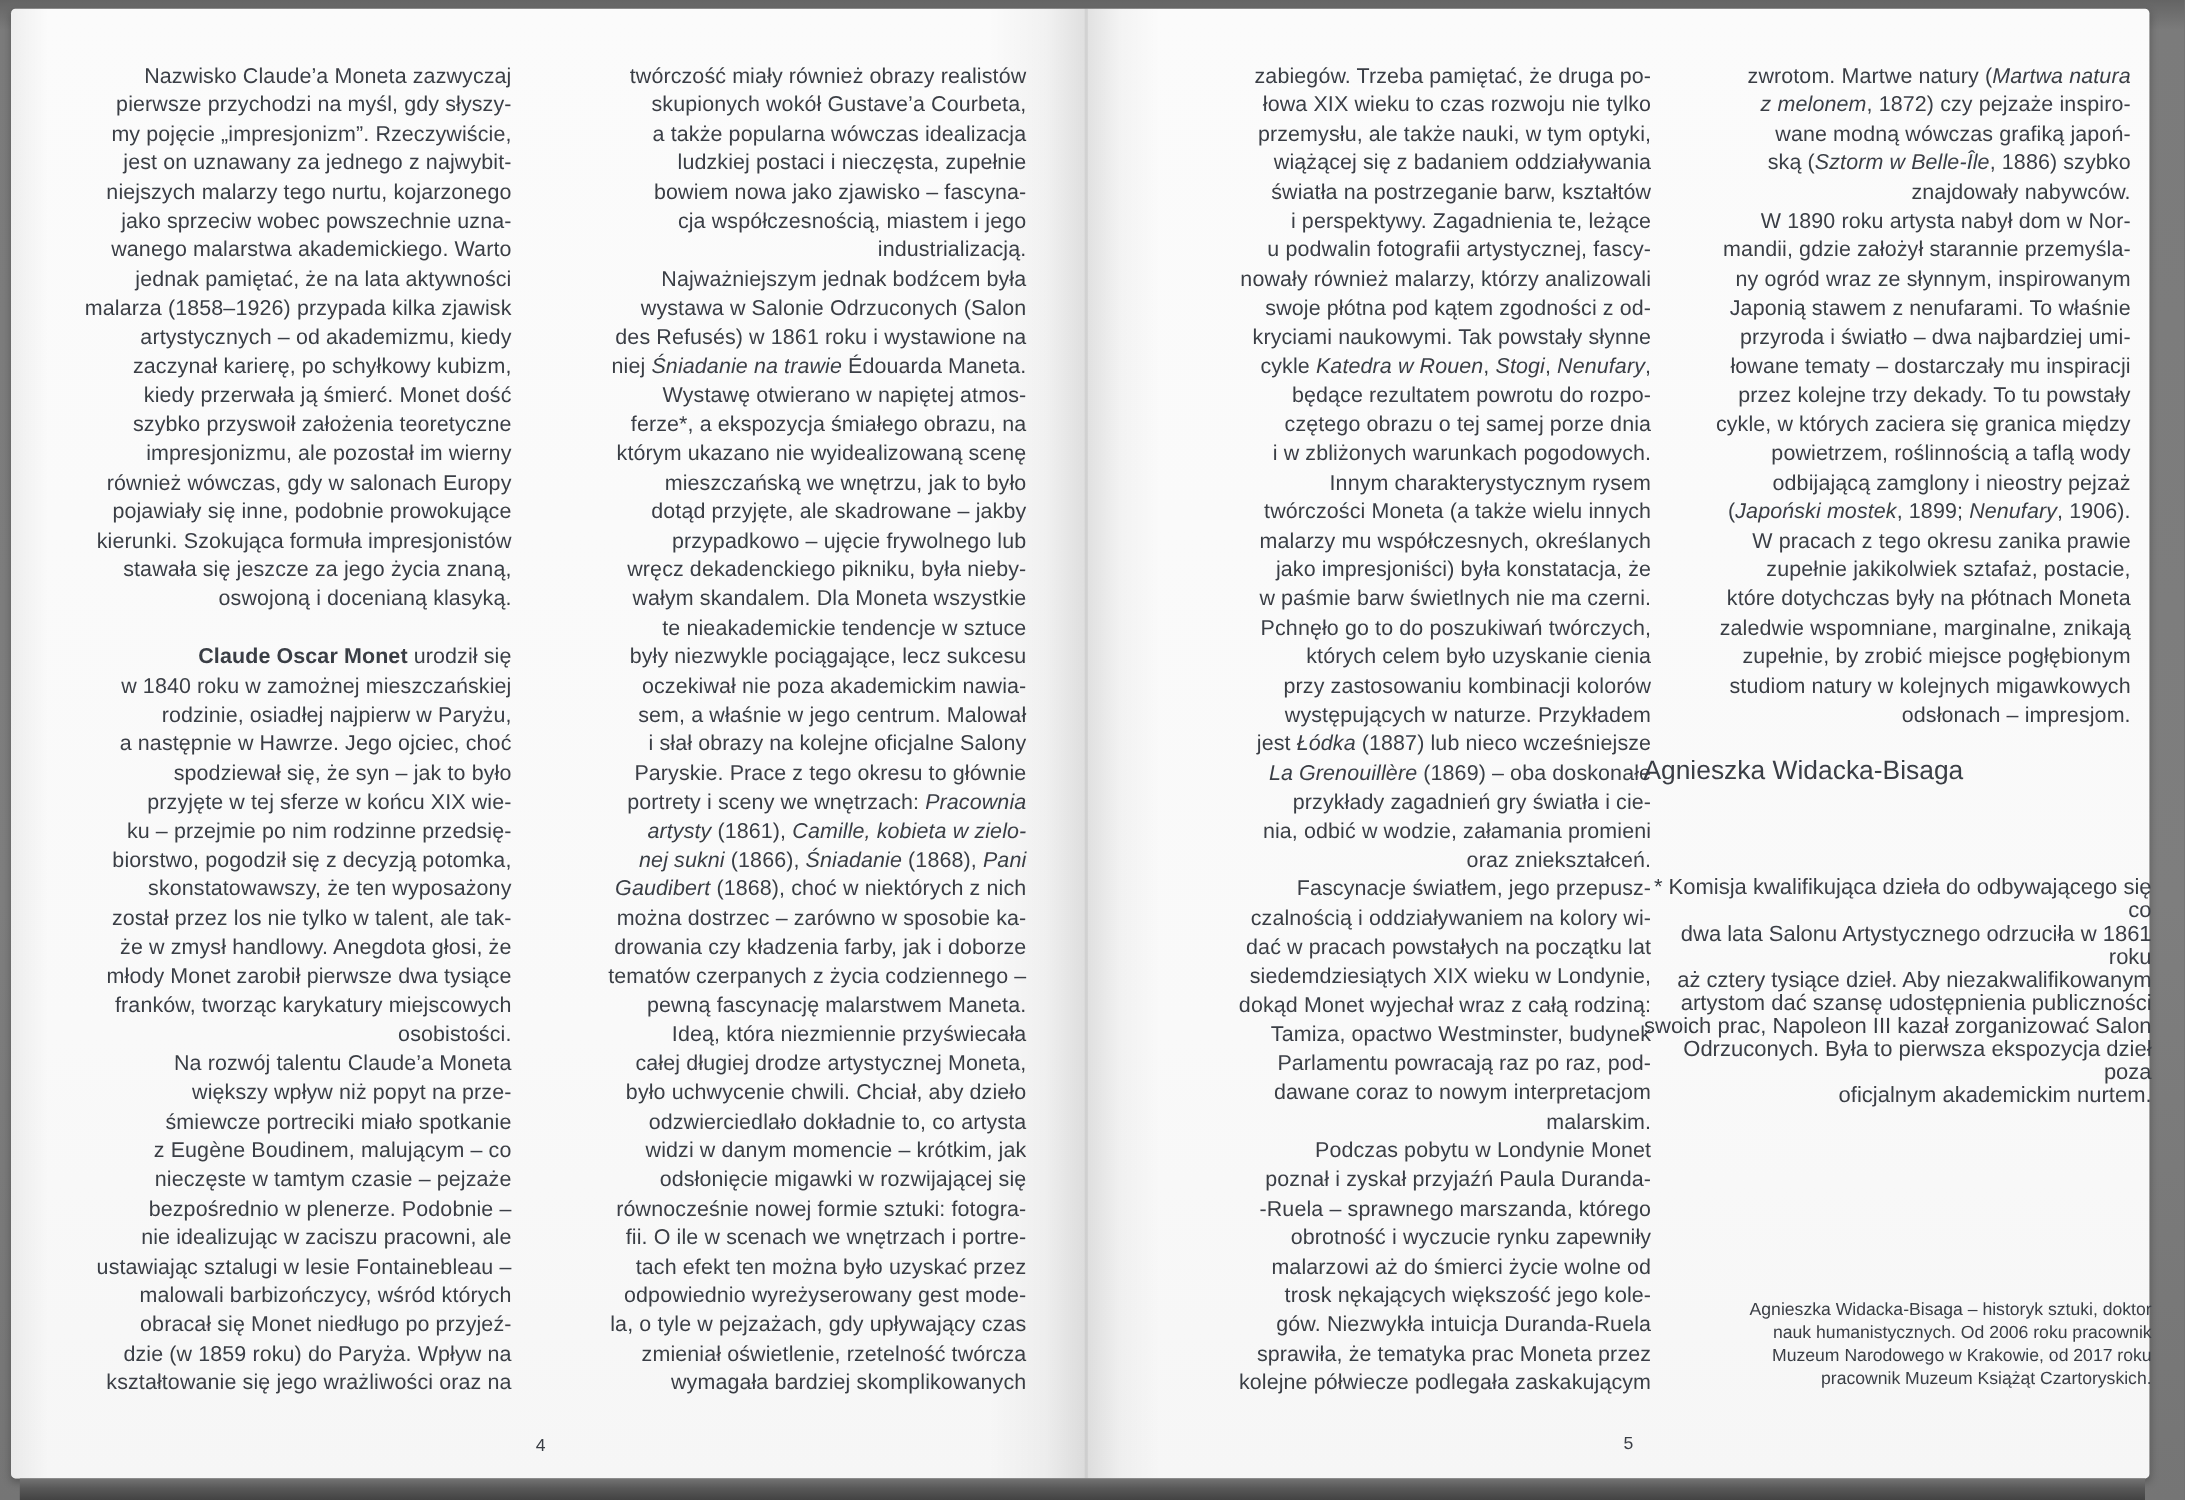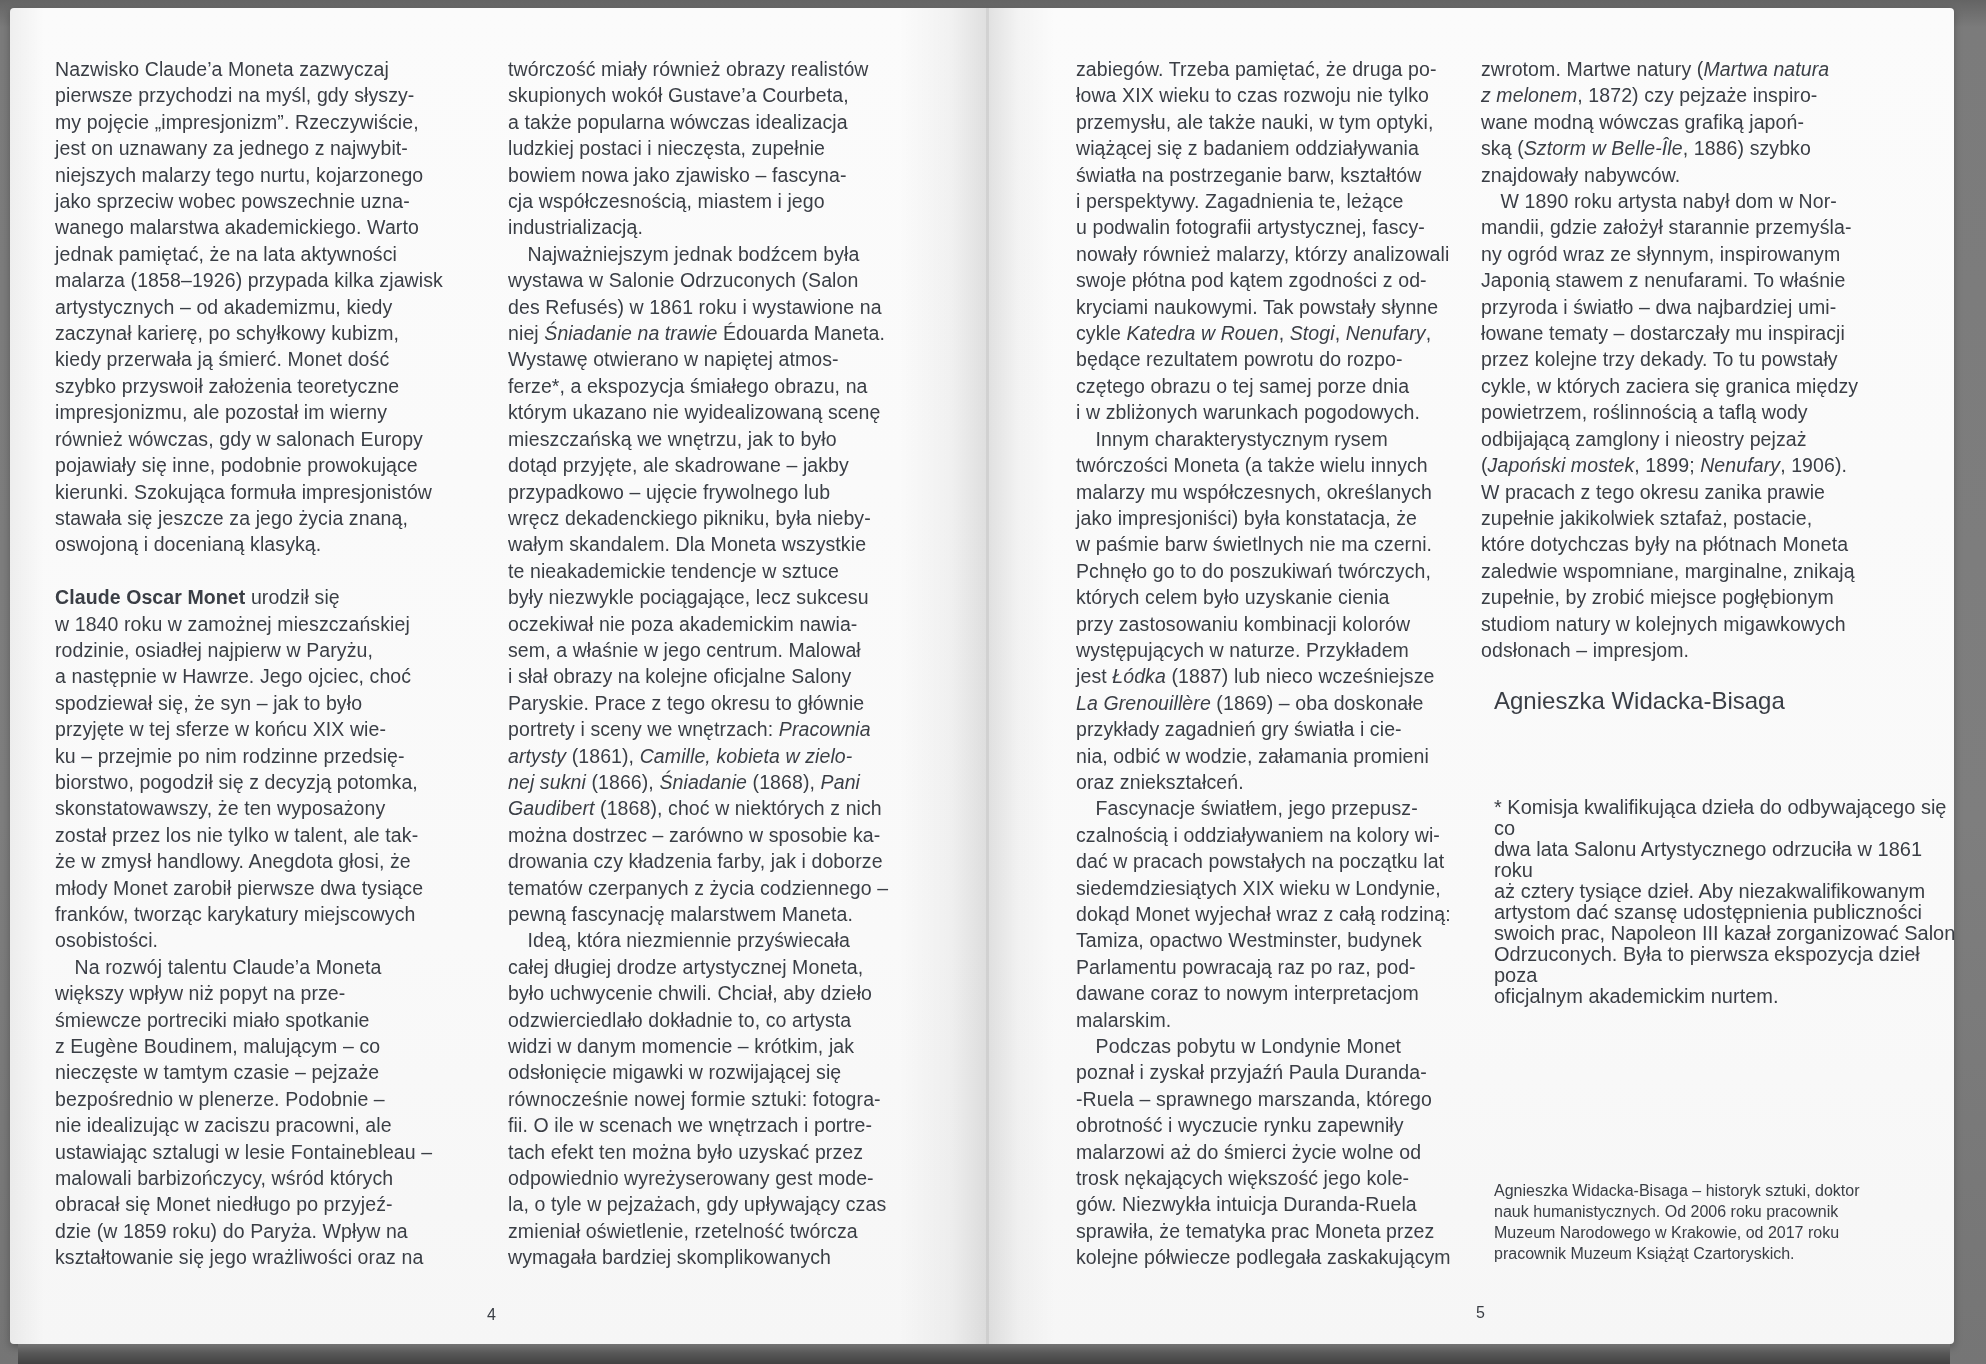--- a/index.html
+++ b/index.html
@@ -1,19 +1,20 @@
 <!DOCTYPE html>
 <html><head>
 <meta charset="utf-8">
 <style>
   html,body { margin:0; padding:0; background:#6f6f6f; }
   .stage {
     position:relative; width:1986px; height:1364px; overflow:hidden;
     background:linear-gradient(180deg,#646464 0%, #7b7b7b 2%, #7e7e7e 60%, #757575 100%);
     font-family:"Liberation Sans", sans-serif;
+    text-align:right;
   }
   .book {
     position:absolute; left:10px; top:8px; width:1944px; height:1336px;
     background:linear-gradient(180deg,#fbfbfb 0%, #f9f9f9 70%, #f6f6f6 100%);
     border-radius:4px;
     box-shadow:0 3px 8px rgba(0,0,0,0.28);
   }
   .book-edge {
     position:absolute; left:18px; top:1344px; width:1932px; height:20px;
     background:linear-gradient(180deg,#747474 0%, #585858 45%, #424242 100%);

